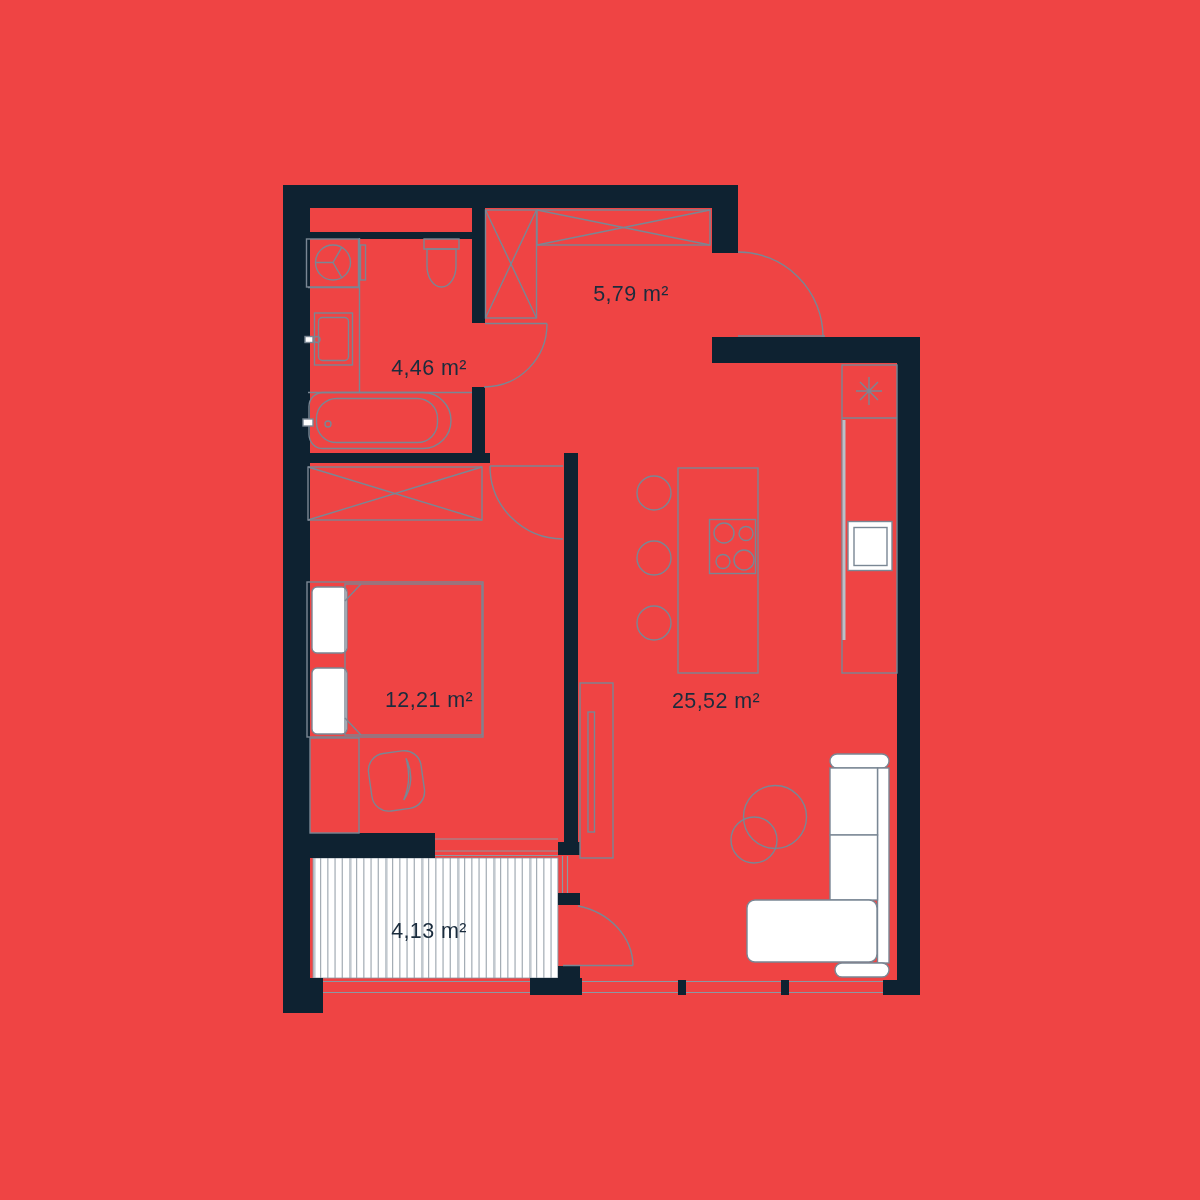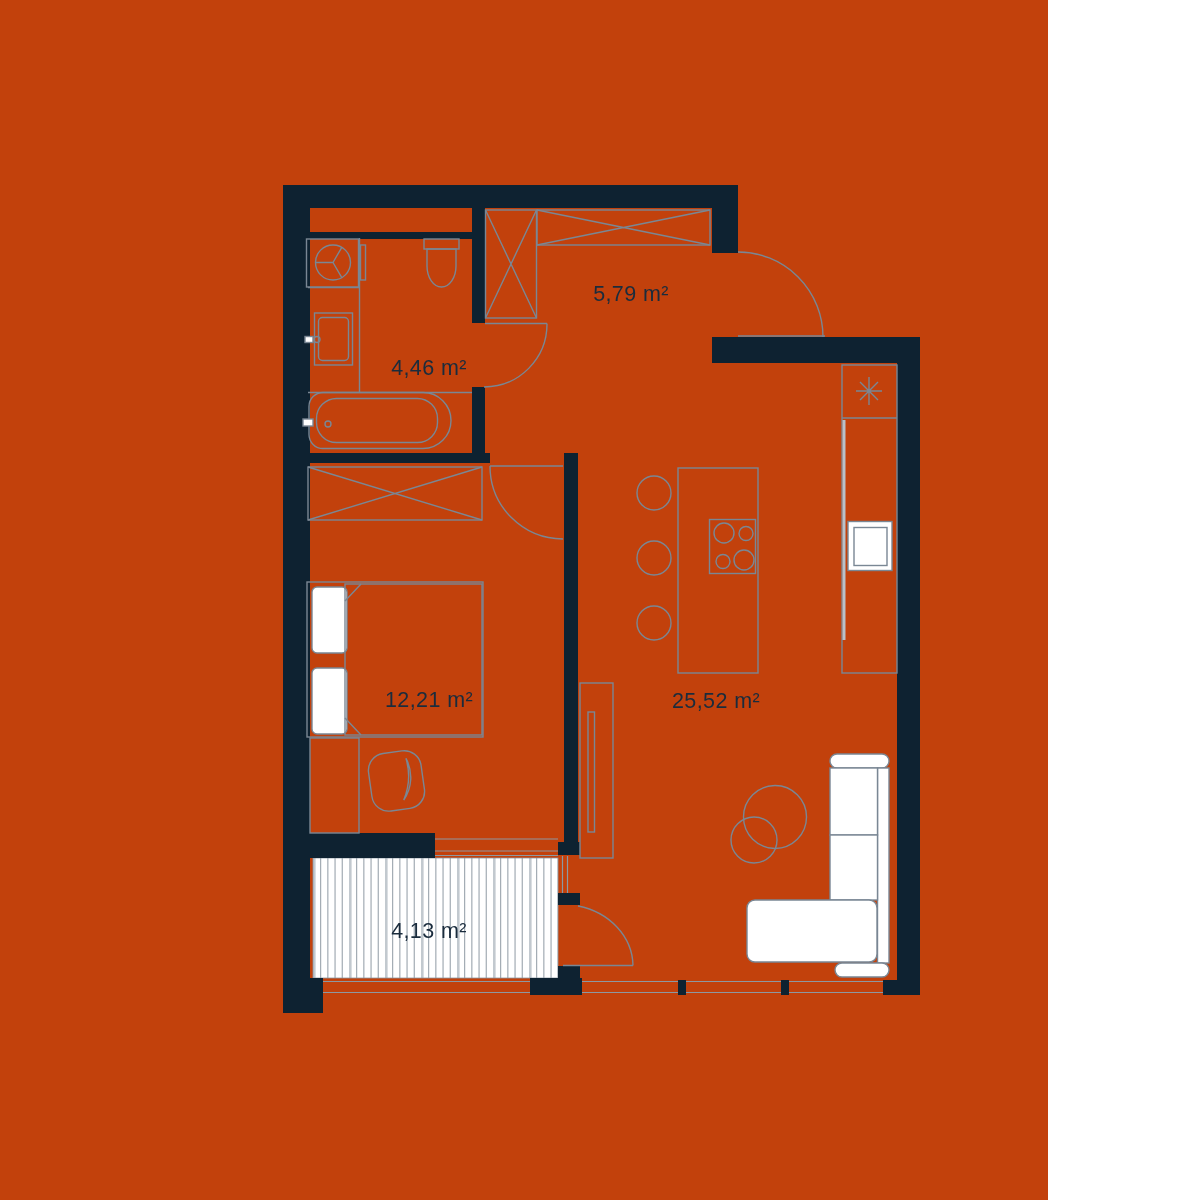--- a/index.html
+++ b/index.html
@@ -1,16 +1,16 @@
 <!DOCTYPE html>
 <html><head>
 <meta charset="utf-8">
 <style>
   html,body{margin:0;padding:0;background:#ffffff;}
-  .plan{width:1048px;height:1200px;position:relative;background:#c2410c;
+  .plan{width:1200px;height:1200px;position:relative;background:#ef4444;
         font-family:"Liberation Sans",sans-serif;}
   svg{display:block;}
   .wall{fill:#0E2231;stroke:none;}
   .ln{stroke:#7A8794;fill:none;stroke-width:1.4;stroke-linecap:butt;}
   .lnthin{stroke:#8D98A2;fill:none;stroke-width:1.2;}
   .lnlight{stroke:#BAC1C8;fill:none;stroke-width:3;}
   .fw{stroke:#7A8794;fill:#ffffff;stroke-width:1.4;}
   .fn{stroke:#7A8794;fill:none;stroke-width:1.4;}
   .lbl{fill:#1A2C3D;font-size:21.5px;letter-spacing:.4px;text-anchor:middle;}
 </style>

